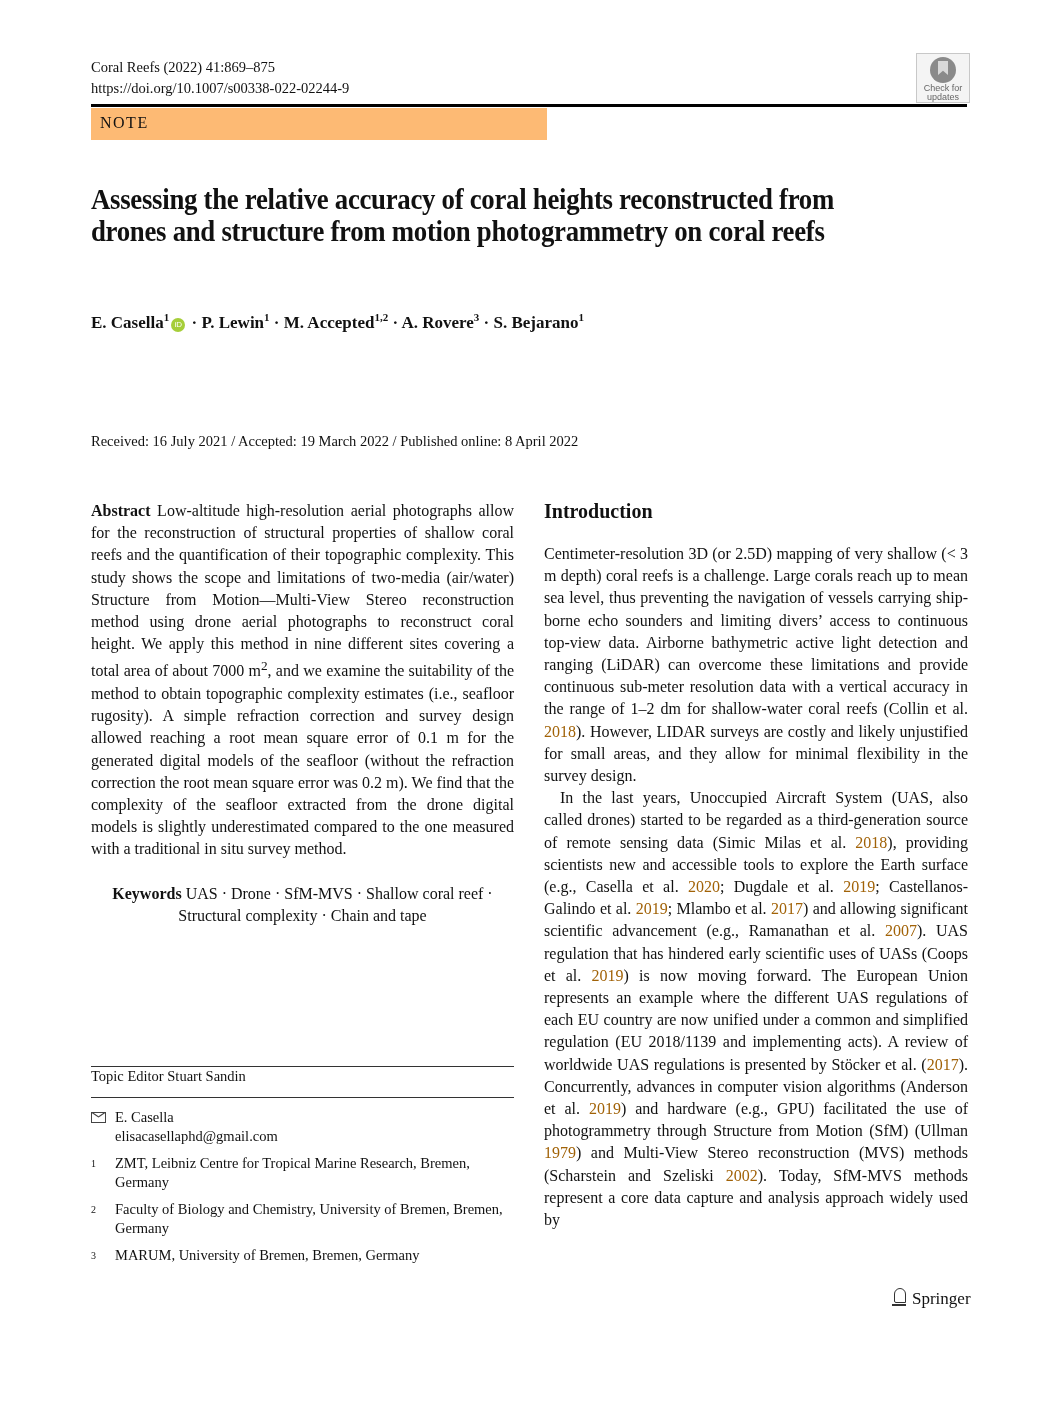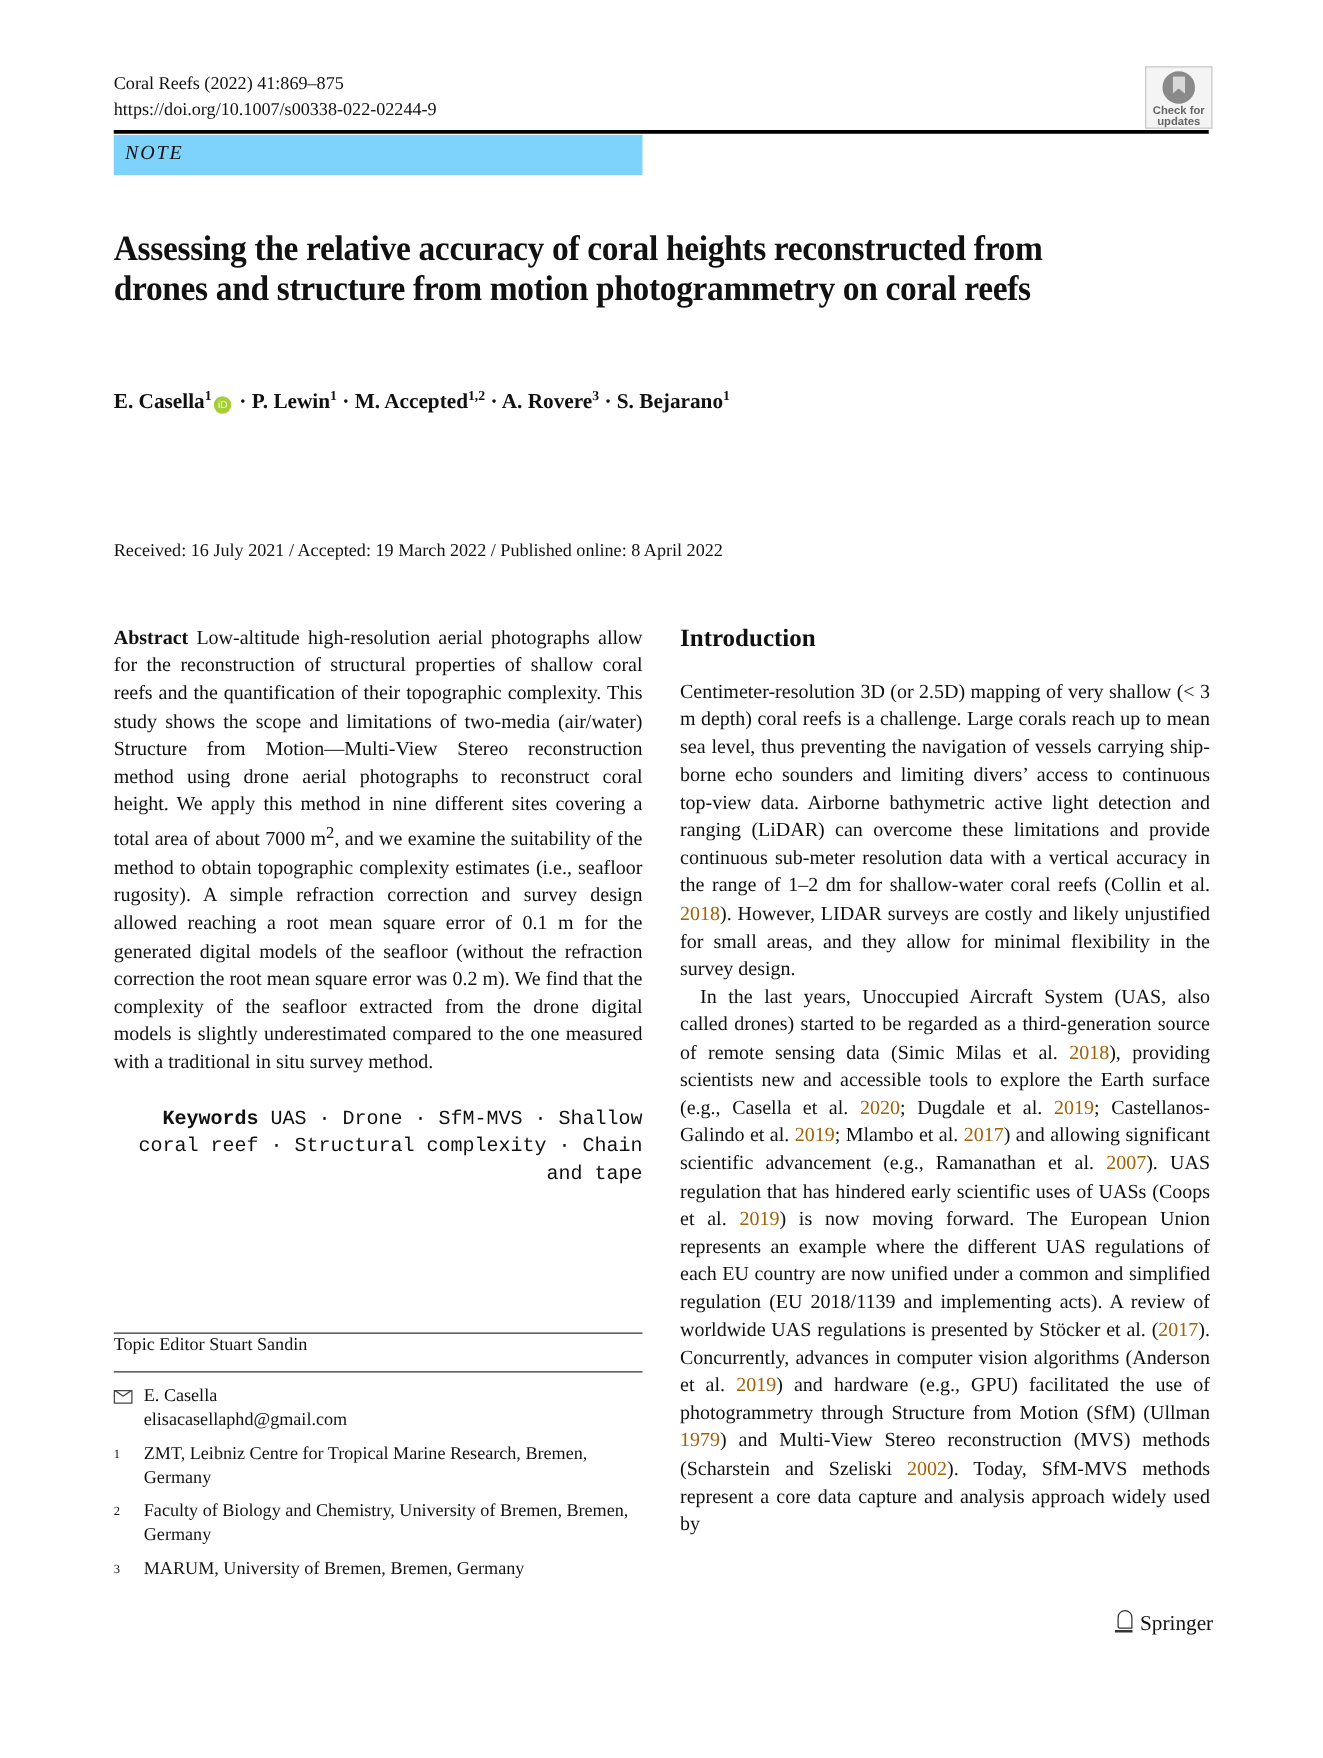--- a/index.html
+++ b/index.html
@@ -3,39 +3,39 @@
 <meta charset="utf-8">
 <style>
   html, body { margin: 0; padding: 0; background: #ffffff; }
   body {
     width: 1058px; height: 1406px; position: relative; overflow: hidden;
     font-family: "Liberation Serif", "DejaVu Serif", serif; color: #111;
   }
   .abs { position: absolute; }
   .journal { left: 91px; top: 57px; font-size: 14.5px; line-height: 21px; }
   .rule-top { left: 91px; top: 104px; width: 876px; height: 3px; background: #000; }
-  .note-band { left: 91px; top: 108px; width: 423px; height: 32px; background: #7dd3fc; font-style: italic; }
+  .note-band { left: 91px; top: 108px; width: 456px; height: 32px; background: #fdba74; }
   .note-band span { position: absolute; left: 9px; top: 6px; font-size: 16px; letter-spacing: 1.5px; }
   .crossmark { left: 916px; top: 53px; width: 52px; height: 48px; border: 1px solid #c8c8c8; background: #f4f4f4; text-align: center; }
   .crossmark .circ { width: 26px; height: 26px; border-radius: 50%; background: #8a8a8a; margin: 3px auto 0; position: relative; }
   .crossmark .circ::after { content: ""; position: absolute; left: 8px; top: 4px; width: 10px; height: 14px; background: #d8d8d8; clip-path: polygon(0 0,100% 0,100% 100%,50% 70%,0 100%); }
-  .crossmark .lbl { font-family: "Liberation Sans", sans-serif; font-size: 9px; line-height: 9px; color: #666; font-weight: bold; margin-top: 1px; }
+  .crossmark .lbl { font-family: "Liberation Sans", sans-serif; font-size: 9px; line-height: 9px; color: #666; font-weight: normal; margin-top: 1px; }
   .title { left: 91px; top: 184px; width: 860px; font-size: 28.5px; line-height: 32px; font-weight: bold; letter-spacing: -0.3px; transform: scaleX(0.94); transform-origin: left top; }
   .authors { left: 91px; top: 311px; font-size: 17px; font-weight: bold; white-space: nowrap; }
   .authors sup { font-size: 11px; }
   .orcid { display: inline-block; width: 14px; height: 14px; border-radius: 50%; background: #a6ce39; color: #fff; font-family: "Liberation Sans", sans-serif; font-size: 8px; line-height: 14px; text-align: center; vertical-align: 1px; margin: 0 2px; font-weight: normal; }
   .dates { left: 91px; top: 432px; font-size: 14.5px; line-height: 19px; }
   .col { font-size: 16px; line-height: 22.2px; text-align: justify; }
   .left-col { left: 91px; top: 500px; width: 423px; }
   .right-col { left: 544px; top: 500px; width: 424px; }
   .heading { font-weight: bold; font-size: 20px; margin: 0 0 21px 0; line-height: 22px; }
   p { margin: 0; }
   .indent { text-indent: 16px; }
   .cite { color: #a16207; }
-  .kw { margin-top: 22px; text-align: right; font-family: Liberation Mono, monospace; }
+  .kw { margin-top: 22px; text-align: center; }
   .rule { height: 1px; background: #333; }
   .foot { left: 91px; top: 1066px; width: 423px; font-size: 14.5px; line-height: 19px; }
   .foot .row { display: flex; margin-top: 8px; }
   .foot .mk { width: 24px; flex: none; font-size: 10px; }
   .envelope { display: inline-block; width: 13px; height: 9px; border: 1px solid #444; position: relative; margin-top: 4px; }
   .envelope::before, .envelope::after { content: ""; position: absolute; top: -1px; width: 8px; height: 1px; background: #444; }
   .envelope::before { left: 0; transform: rotate(34deg); transform-origin: left; }
   .envelope::after { right: 0; transform: rotate(-34deg); transform-origin: right; }
   .springer { left: 892px; top: 1288px; font-size: 17px; }
   .horse { display: inline-block; width: 14px; height: 16px; border-bottom: 2px solid #333; vertical-align: -2px; margin-right: 6px; position: relative; }

